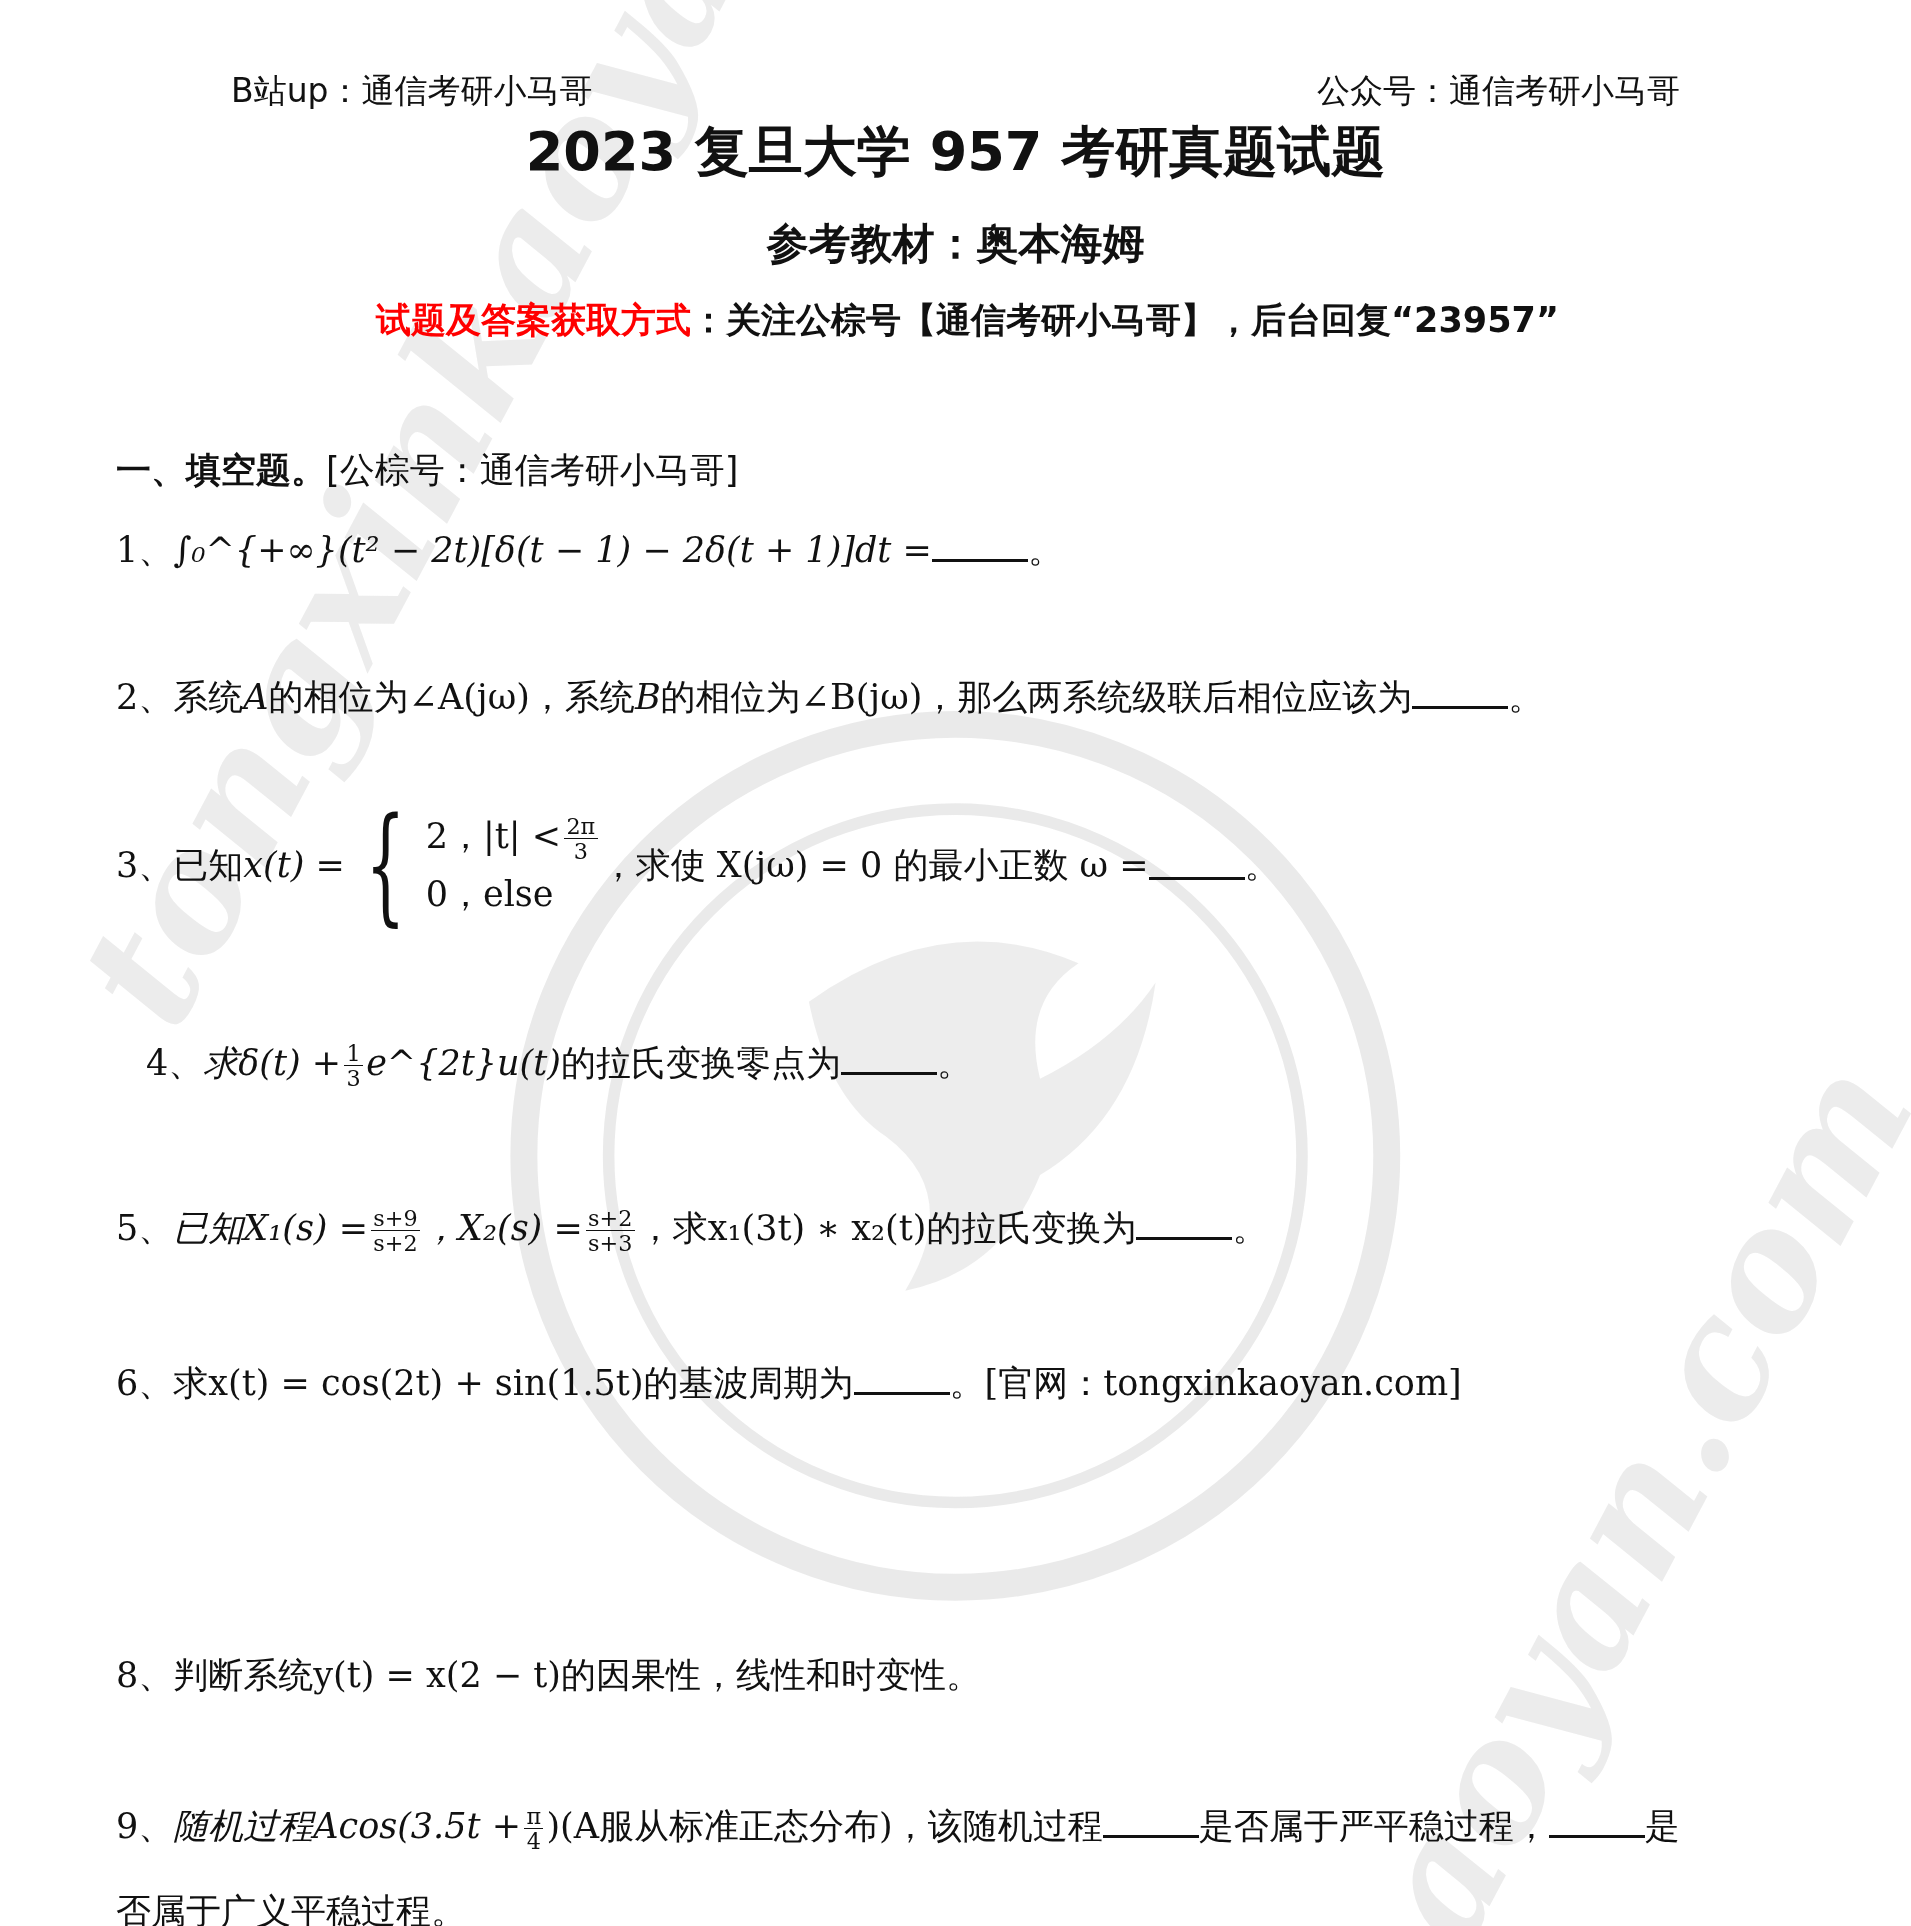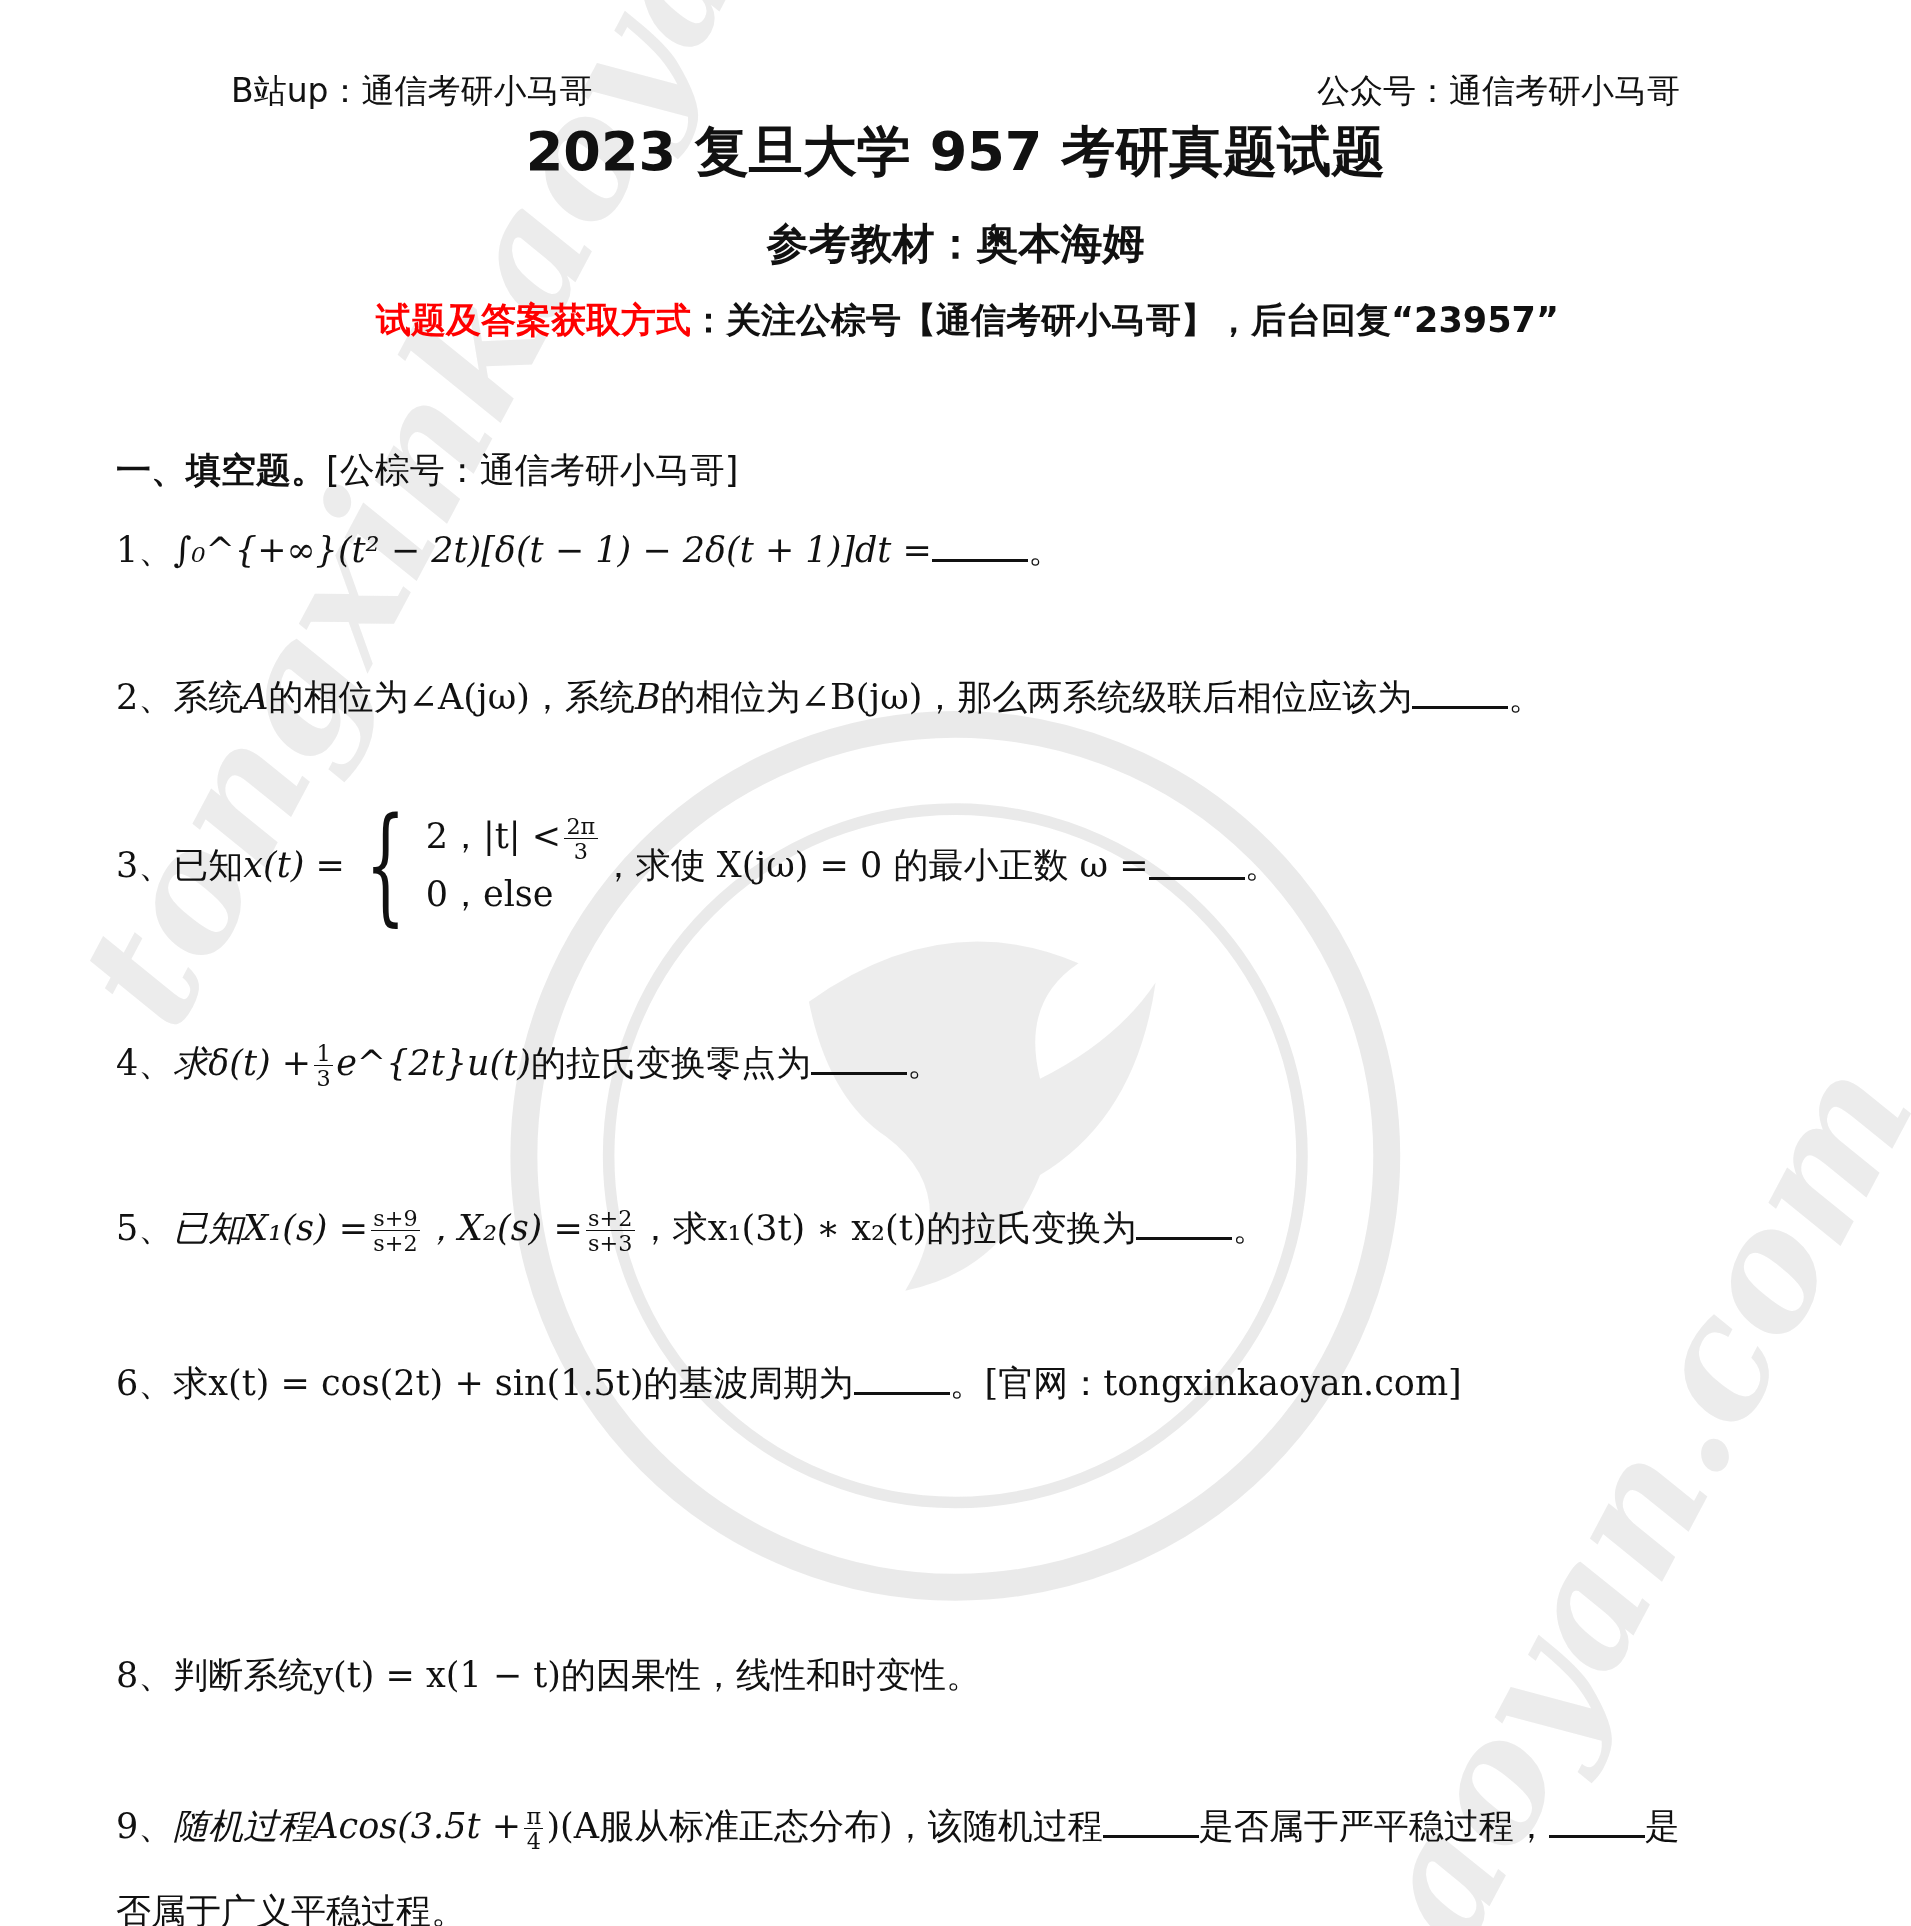--- a/index.html
+++ b/index.html
@@ -93,35 +93,35 @@
       <span class="cases">
         <span><span>2，|t| &lt;</span><span class="frac"><span class="num">2π</span><span>3</span></span></span>
         <span>0，else</span>
       </span>
       <span>，求使 X(jω) = 0 的最小正数 ω =</span>
         <span class="blank"></span>
         <span>。</span>
     </span>
   </div>
 
-  <div class="q" style="top:1021px;">
+  <div class="q" style="top:1021px;margin-left:30px;">
     <span>4、</span><i class="m">求δ(t) +</i><span class="frac"><span class="num">1</span><span>3</span></span><i class="m">e^{2t}u(t)</i><span>的拉氏变换零点为</span><span class="blank"></span><span>。</span>
   </div>
 
   <div class="q" style="top:1186px;">
     <span>5、</span><i class="m">已知X₁(s) =</i><span class="frac"><span class="num">s+9</span><span>s+2</span></span><i class="m">，X₂(s) =</i><span class="frac"><span class="num">s+2</span><span>s+3</span></span><span>，求x₁(3t) ∗ x₂(t)的拉氏变换为</span><span class="blank"></span><span>。</span>
   </div>
 
   <div class="q" style="top:1341px;">
     <span>6、</span><span>求x(t) = cos(2t) + sin(1.5t)的基波周期为</span><span class="blank"></span><span>。[官网：tongxinkaoyan.com]</span>
   </div>
 
 
   <div class="q" style="top:1633px;">
-    <span>8、</span><span>判断系统y(t) = x(1 − t)的因果性，线性和时变性。</span>
+    <span>8、</span><span>判断系统y(t) = x(2 − t)的因果性，线性和时变性。</span>
   </div>
 
   <div class="q" style="top:1784px;">
     <span>9、</span><i class="m">随机过程Acos(3.5t +</i><span class="frac"><span class="num">π</span><span>4</span></span><span>)(A服从标准正态分布)，该随机过程</span><span class="blank"></span><span>是否属于严平稳过程，</span><span class="blank"></span><span>是</span><br>
     <span>否属于广义平稳过程。</span>
   </div>
 
 </div>
 
 

